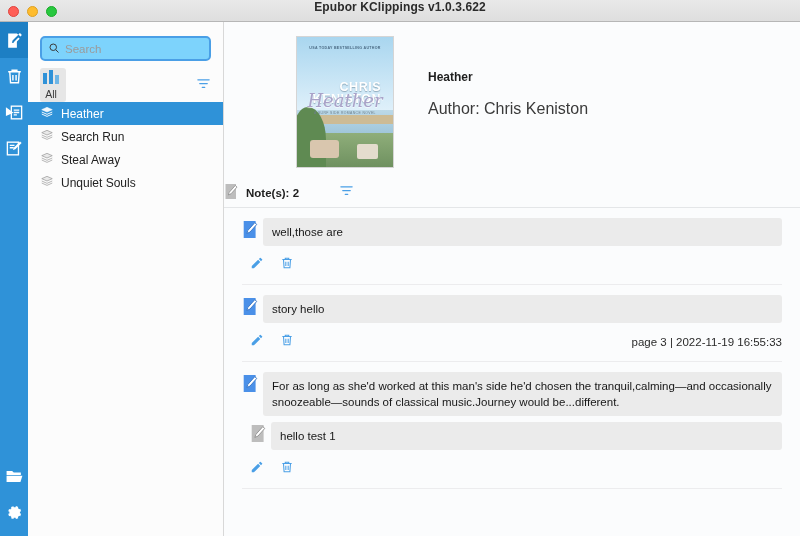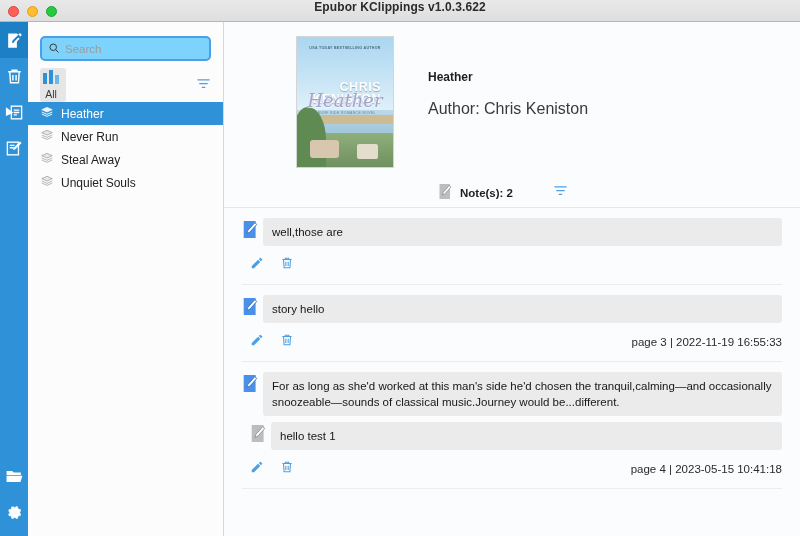--- a/index.html
+++ b/index.html
@@ -138,21 +138,21 @@
     position: absolute; top: 57%; left: 0; right: 0; text-align: center;
     font-size: 3.4px; color: #6d7f8c; letter-spacing: .4px;
   }
   .book-meta { padding: 34px 0 0 34px; }
   .book-title { font-size: 12px; font-weight: bold; color: #1e1e1e; }
   .book-author { font-size: 16px; color: #3a3a3a; margin-top: 16px; }
 
   
   .counters {
     margin-top: 10px; height: 30px; display: flex; align-items: center;
-    justify-content: center; gap: 24px; padding-right: 18px;
+    justify-content: flex-start; gap: 24px; padding-right: 18px;
     border-bottom: 1px solid #e4e6e8;
   }
   .counter { display: flex; align-items: center; gap: 7px; }
   .counter span { font-size: 11.5px; font-weight: bold; color: #1e1e1e; }
   .counter svg { width: 15px; height: 17px; }
   .counters .filter-icon { margin-left: 16px; }
 
   
   .entries { padding: 10px 18px 0 18px; }
   .entry-row { display: flex; align-items: flex-start; gap: 4px; margin-bottom: 6px; }
@@ -283,21 +283,21 @@
         <span>Heather</span>
       </div>
       <div class="book-item">
         <span>
           <svg viewBox="0 0 24 24" fill="#e9e9e9" stroke="#8e8e8e" stroke-width="1.1">
               <path d="M12 4L3 8l9 4 9-4-9-4z"></path>
               <path d="M3 12l9 4 9-4" fill="none"></path>
               <path d="M3 15.5l9 4 9-4" fill="none"></path>
             </svg>
         </span>
-        <span>Never Run</span>
+        <span>Search Run</span>
       </div>
       <div class="book-item">
         <span>
           <svg viewBox="0 0 24 24" fill="#e9e9e9" stroke="#8e8e8e" stroke-width="1.1">
               <path d="M12 4L3 8l9 4 9-4-9-4z"></path>
               <path d="M3 12l9 4 9-4" fill="none"></path>
               <path d="M3 15.5l9 4 9-4" fill="none"></path>
             </svg>
         </span>
         <span>Steal Away</span>
@@ -440,19 +440,18 @@
                   <path d="M3 17.3V21h3.7L17.6 10.1l-3.7-3.7L3 17.3zM20.7 7a1 1 0 0 0 0-1.4l-2.3-2.3a1 1 0 0 0-1.4 0l-1.8 1.8 3.7 3.7L20.7 7z"></path>
                 </svg>
             </span>
             <span>
               <svg viewBox="0 0 24 24" fill="none" stroke="#4a9fe6" stroke-width="1.8">
                   <path d="M4 6h16M9 6V4h6v2M6 6l1 14h10l1-14"></path>
                   <path d="M10 10v7M14 10v7"></path>
                 </svg>
             </span>
           </div>
-          <div class="stamp">page 4 | 2023-05-15 10:41:18</div>
         </div>
       </div>
 
     </div>
   </div>
 </div>
 
 </body></html>

